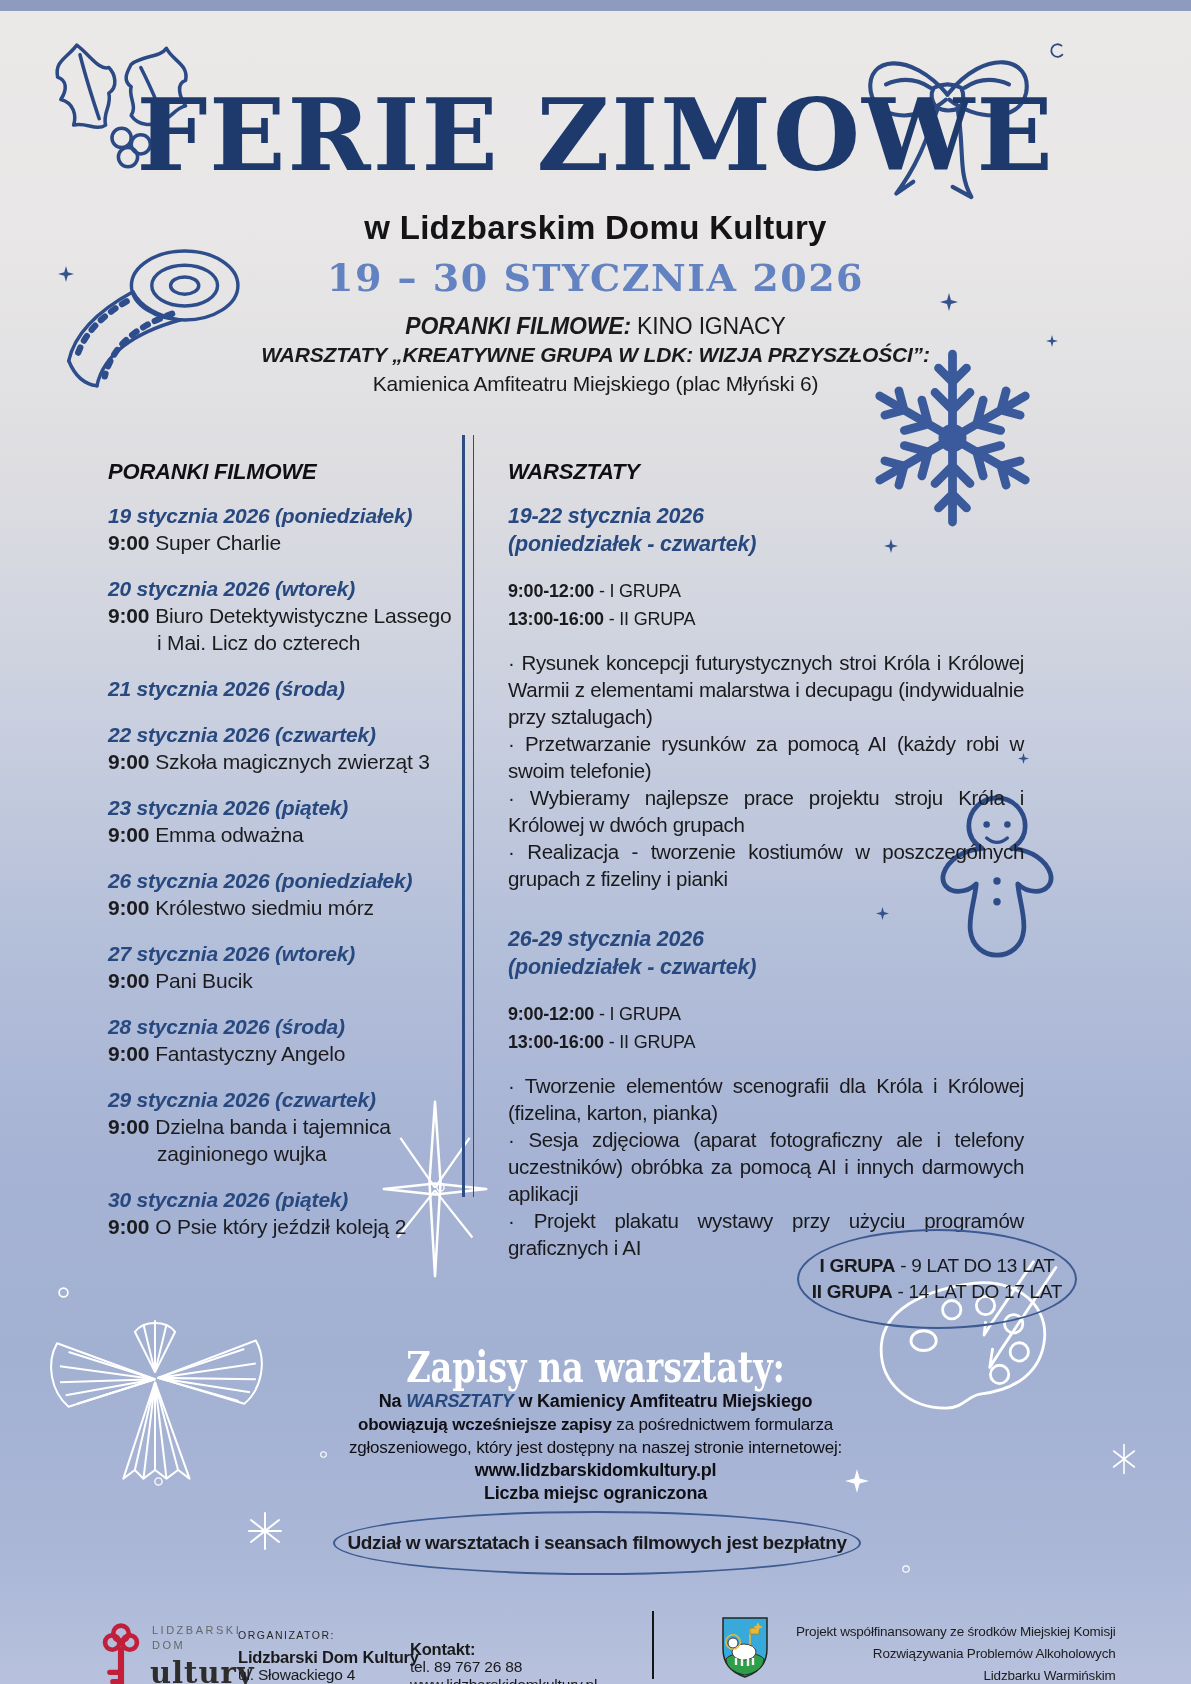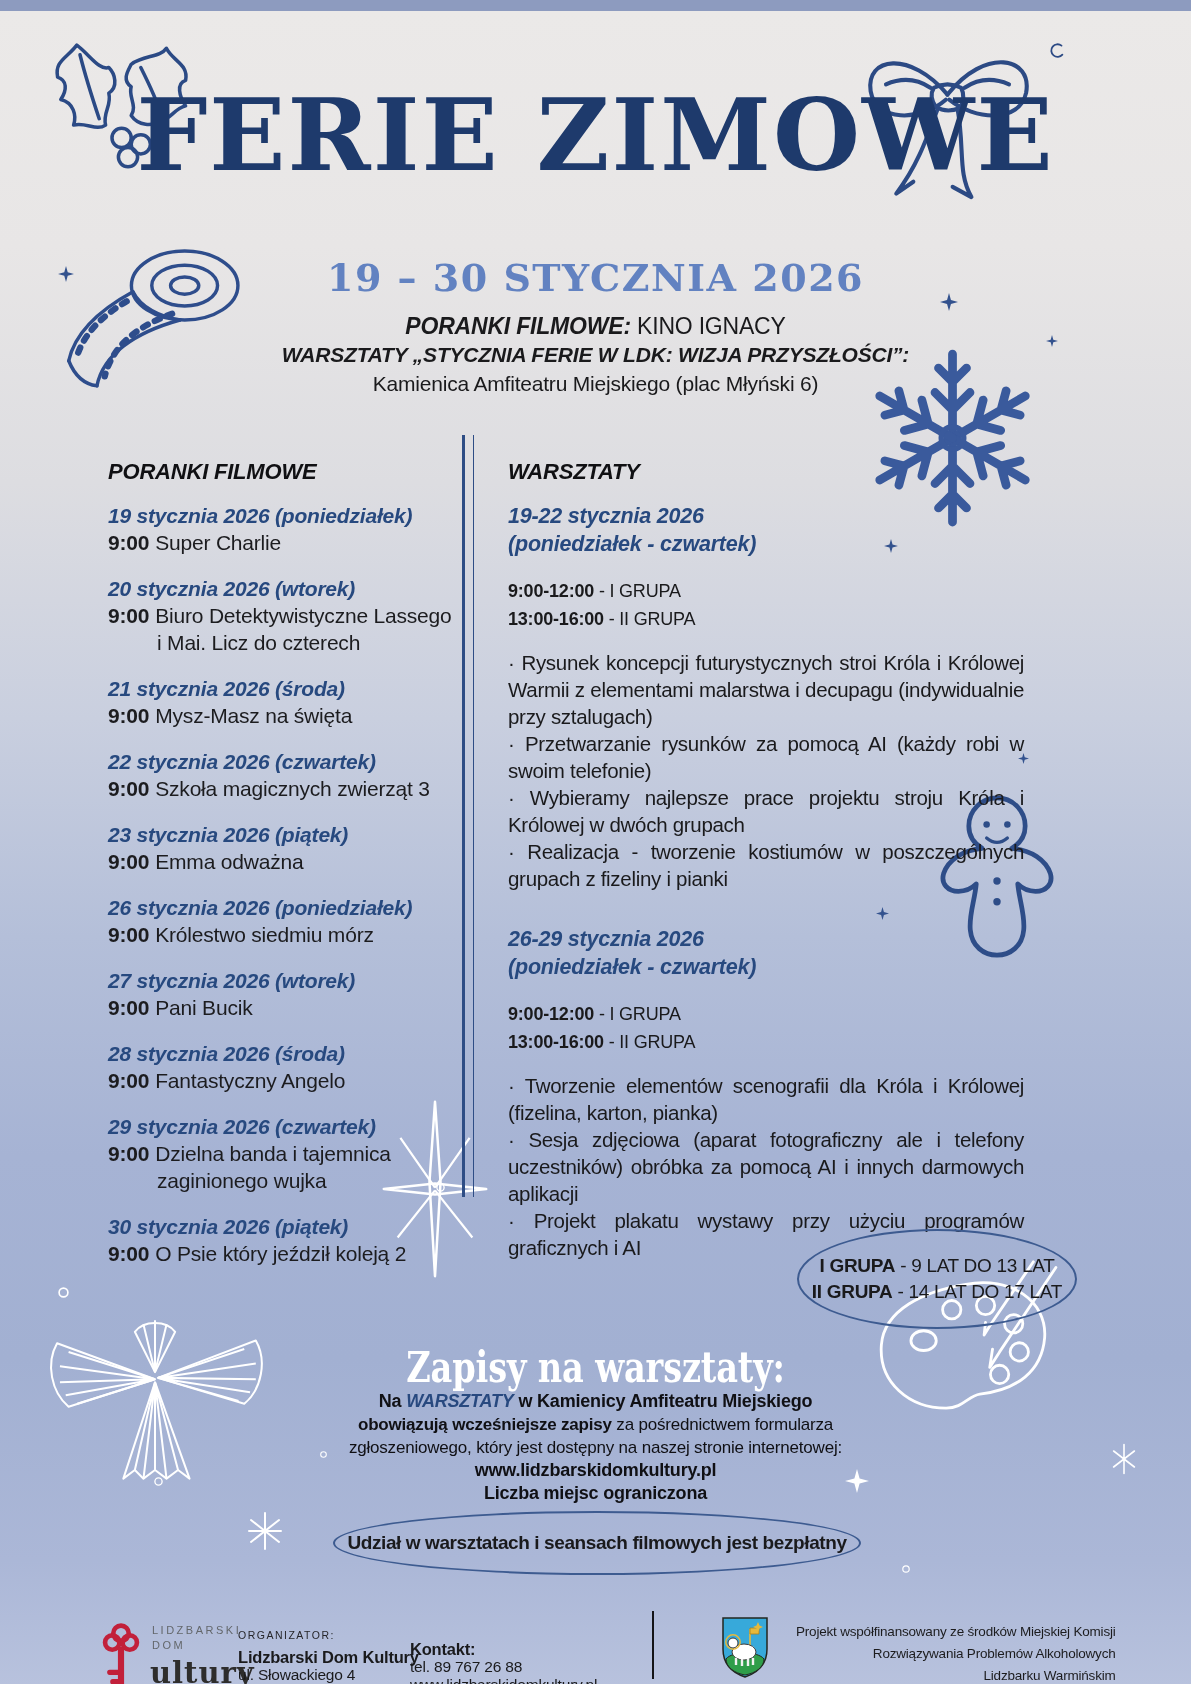--- a/index.html
+++ b/index.html
@@ -203,45 +203,45 @@
       <circle cx="5" cy="5" r="4" fill="none" stroke="#ffffff" stroke-width="1.5"></circle>
     </svg>
   <svg class="decor" style="left:320px;top:1440px;width:7px;height:7px;" viewBox="0 0 10 10">
       <circle cx="5" cy="5" r="4" fill="none" stroke="#ffffff" stroke-width="1.5"></circle>
     </svg>
   <svg class="decor" style="left:902px;top:1554px;width:8px;height:8px;" viewBox="0 0 10 10">
       <circle cx="5" cy="5" r="4" fill="none" stroke="#ffffff" stroke-width="1.5"></circle>
     </svg>
 
   <div class="abs txt center title">FERIE ZIMOWE</div>
+  <div class="abs txt center subtitle">w Lidzbarskim Domu Kultury</div>
   <div class="abs txt center daterange">19 – 30 STYCZNIA 2026</div>
   <div class="abs txt center infoline1">
     <span class="bi">PORANKI FILMOWE:</span>
     <span>KINO IGNACY</span>
   </div>
-  <div class="abs txt center infoline2">WARSZTATY „STYCZNIA FERIE W LDK: WIZJA PRZYSZŁOŚCI”:</div>
+  <div class="abs txt center infoline2">WARSZTATY „KREATYWNE GRUPA W LDK: WIZJA PRZYSZŁOŚCI”:</div>
   <div class="abs txt center infoline3">Kamienica Amfiteatru Miejskiego (plac Młyński 6)</div>
 
   <div class="abs txt col-heading heading-left">PORANKI FILMOWE</div>
   <div class="abs txt col-heading heading-right">WARSZTATY</div>
   <div class="abs divider"></div>
 
   <div class="abs txt films">
     <div class="entry">
       <div class="fdate">19 stycznia 2026 (poniedziałek)</div>
       <div class="fline"><span class="ftime">9:00</span><span>Super Charlie</span></div>
     </div>
     <div class="entry">
       <div class="fdate">20 stycznia 2026 (wtorek)</div>
       <div class="fline"><span class="ftime">9:00</span><span>Biuro Detektywistyczne Lassego</span></div>
       <div class="fline cont">i Mai. Licz do czterech</div>
     </div>
     <div class="entry">
       <div class="fdate">21 stycznia 2026 (środa)</div>
-      <div class="fline"><span class="ftime">9:00</span><span>Mysz-Masz na święta</span></div>
     </div>
     <div class="entry">
       <div class="fdate">22 stycznia 2026 (czwartek)</div>
       <div class="fline"><span class="ftime">9:00</span><span>Szkoła magicznych zwierząt 3</span></div>
     </div>
     <div class="entry">
       <div class="fdate">23 stycznia 2026 (piątek)</div>
       <div class="fline"><span class="ftime">9:00</span><span>Emma odważna</span></div>
     </div>
     <div class="entry">

